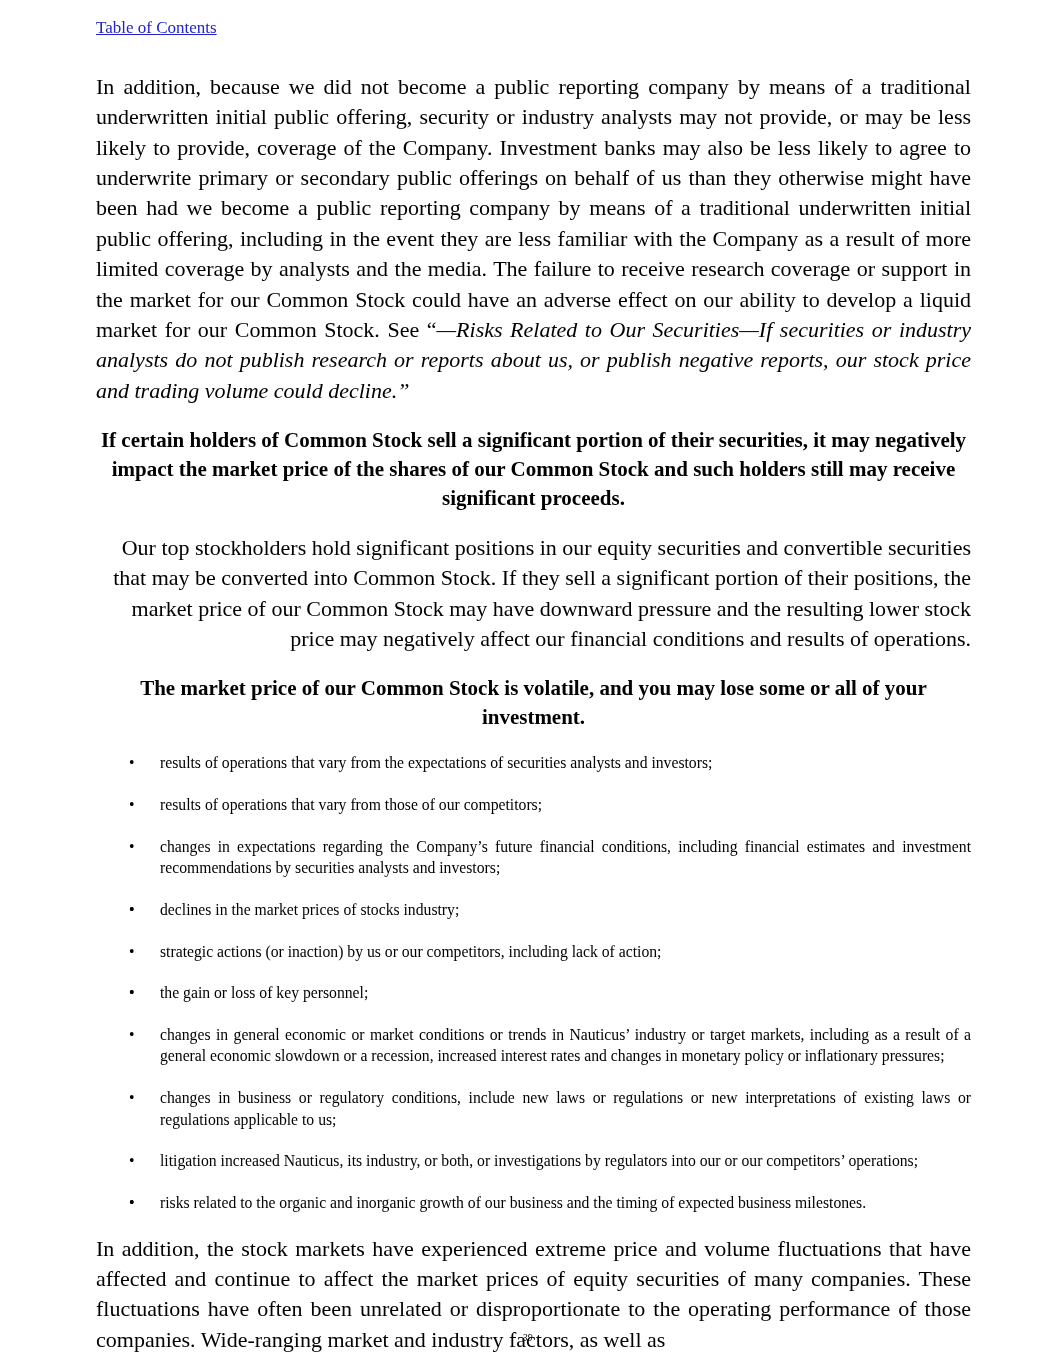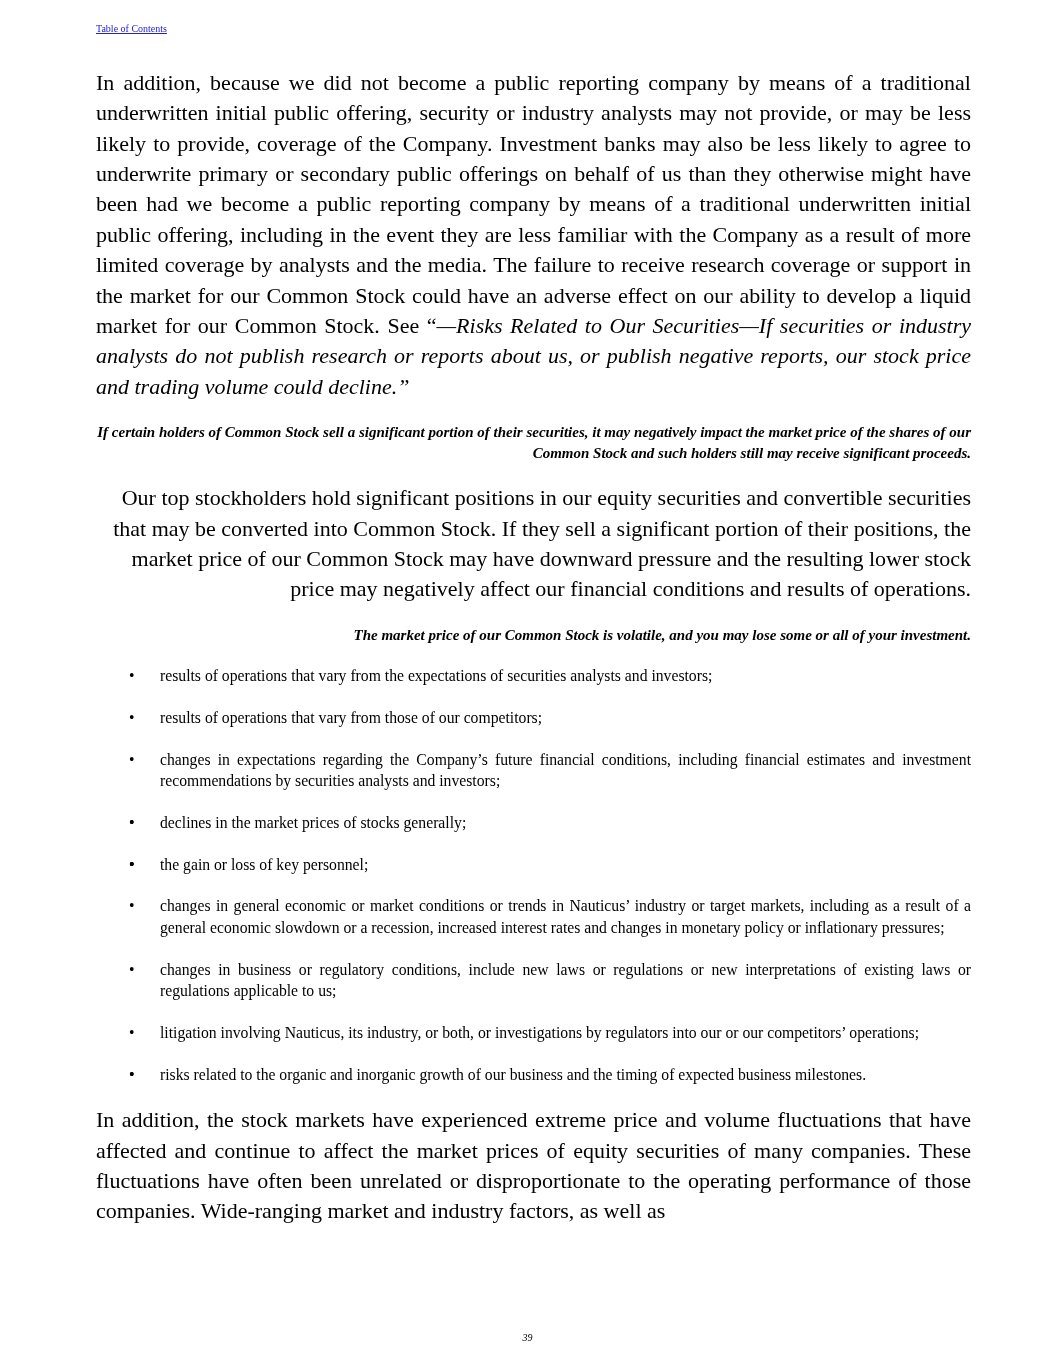--- a/index.html
+++ b/index.html
@@ -14,41 +14,40 @@
   .page {
     width: 1055px;
     min-height: 1365px;
     box-sizing: border-box;
     position: relative;
     padding: 18px 84px 0 96px;
     background: #ffffff;
   }
   .toc-link {
     display: inline-block;
-    font-size: 10px;
+    font-size: 17px;
     color: #2222cc;
     text-decoration: underline;
     margin-bottom: 34px;
     cursor: pointer;
   }
   p.body {
     font-size: 22px;
     line-height: 1.38;
     text-align: justify;
     margin: 0 0 20px 0;
   }
   p.body.ragged {
     text-align: right;
   }
   p.heading {
-    font-size: 15px;
+    font-size: 21px;
     line-height: 1.38;
     font-weight: bold;
-    font-style: italic;
-    text-align: right;
+    text-align: center;
     margin: 0 0 20px 0;
   }
   .ital {
     font-style: italic;
   }
   ul.bullets {
     list-style: none;
     margin: 0 0 0 0;
     padding: 0;
   }
@@ -97,27 +96,27 @@
   <p class="body ragged">Our top stockholders hold significant positions in our equity securities and convertible securities that may be converted into Common Stock. If they sell a significant portion of their positions, the market price of our Common Stock may have downward pressure and the resulting lower stock price may negatively affect our financial conditions and results of operations.</p>
 
   <p class="heading">The market price of our Common Stock is volatile, and you may lose some or all of your investment.</p>
 
 
   <ul class="bullets">
     <li><span class="dot">•</span><span>results of operations that vary from the expectations of securities analysts and investors;</span></li>
     <li class="ragged"><span class="dot">•</span><span>results of operations that vary from those of our competitors;</span></li>
     <li><span class="dot">•</span><span>changes in expectations regarding the Company’s future financial conditions, including financial estimates and investment recommendations by securities analysts and investors;</span></li>
     <li class="ragged"><span class="dot">•</span></li>
-    <li class="ragged"><span class="dot">•</span><span>declines in the market prices of stocks generally;</span></li>
-    <li class="ragged"><span class="dot">•</span></li>
+    <li class="ragged"><span class="dot">•</span><span>declines in the market prices of stocks industry;</span></li>
+    <li class="ragged"><span class="dot">•</span><span>strategic actions (or inaction) by us or our competitors, including lack of action;</span></li>
     <li><span class="dot">•</span></li>
     <li class="ragged"><span class="dot">•</span><span>the gain or loss of key personnel;</span></li>
     <li><span class="dot">•</span><span>changes in general economic or market conditions or trends in Nauticus’ industry or target markets, including as a result of a general economic slowdown or a recession, increased interest rates and changes in monetary policy or inflationary pressures;</span></li>
     <li><span class="dot">•</span><span>changes in business or regulatory conditions, include new laws or regulations or new interpretations of existing laws or regulations applicable to us;</span></li>
-    <li><span class="dot">•</span><span>litigation involving Nauticus, its industry, or both, or investigations by regulators into our or our competitors’ operations;</span></li>
+    <li><span class="dot">•</span><span>litigation increased Nauticus, its industry, or both, or investigations by regulators into our or our competitors’ operations;</span></li>
     <li class="ragged"><span class="dot">•</span></li>
     <li class="ragged"><span class="dot">•</span><span>risks related to the organic and inorganic growth of our business and the timing of expected business milestones.</span></li>
   </ul>
 
   <p class="body trailing">In addition, the stock markets have experienced extreme price and volume fluctuations that have affected and continue to affect the market prices of equity securities of many companies. These fluctuations have often been unrelated or disproportionate to the operating performance of those companies. Wide-ranging market and industry factors, as well as</p>
 
   <div class="page-number">39</div>
 
 </div>
 

